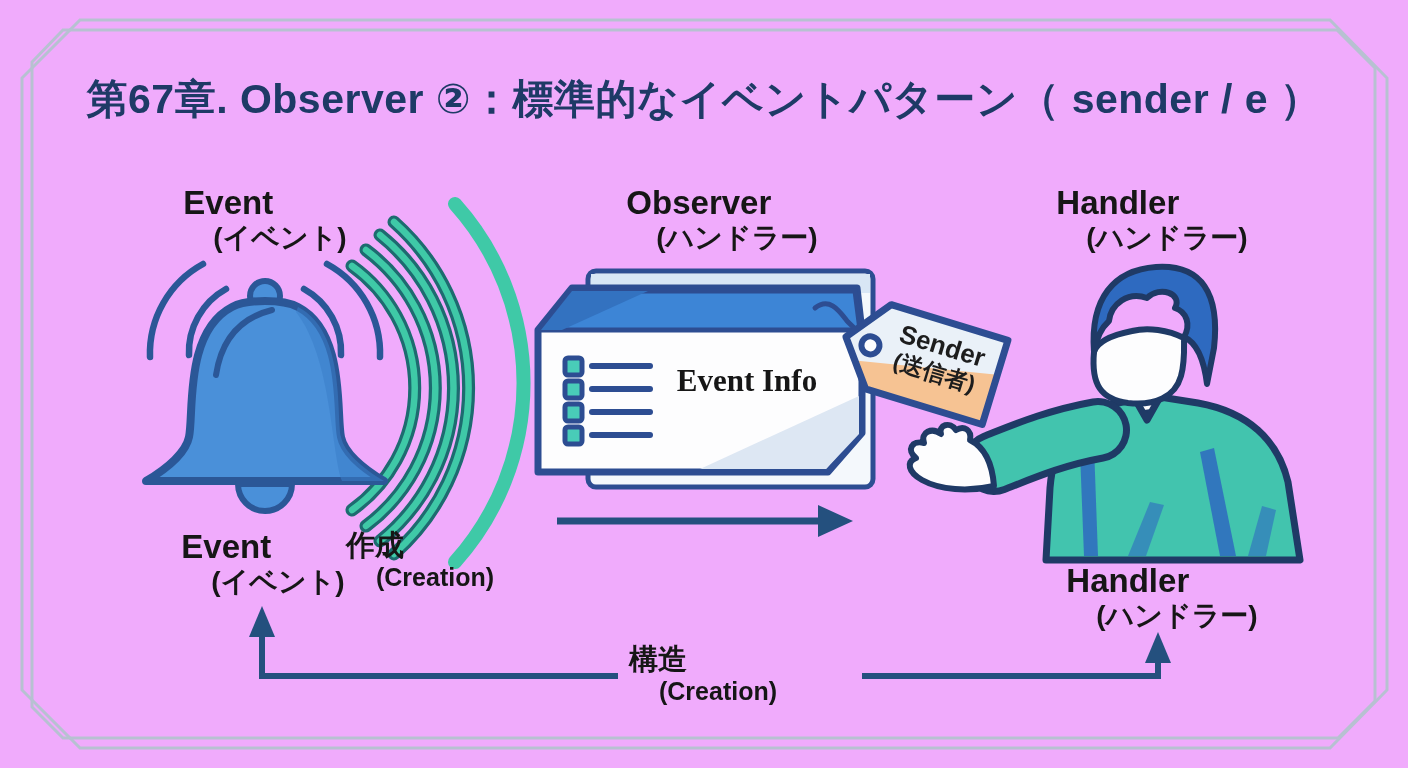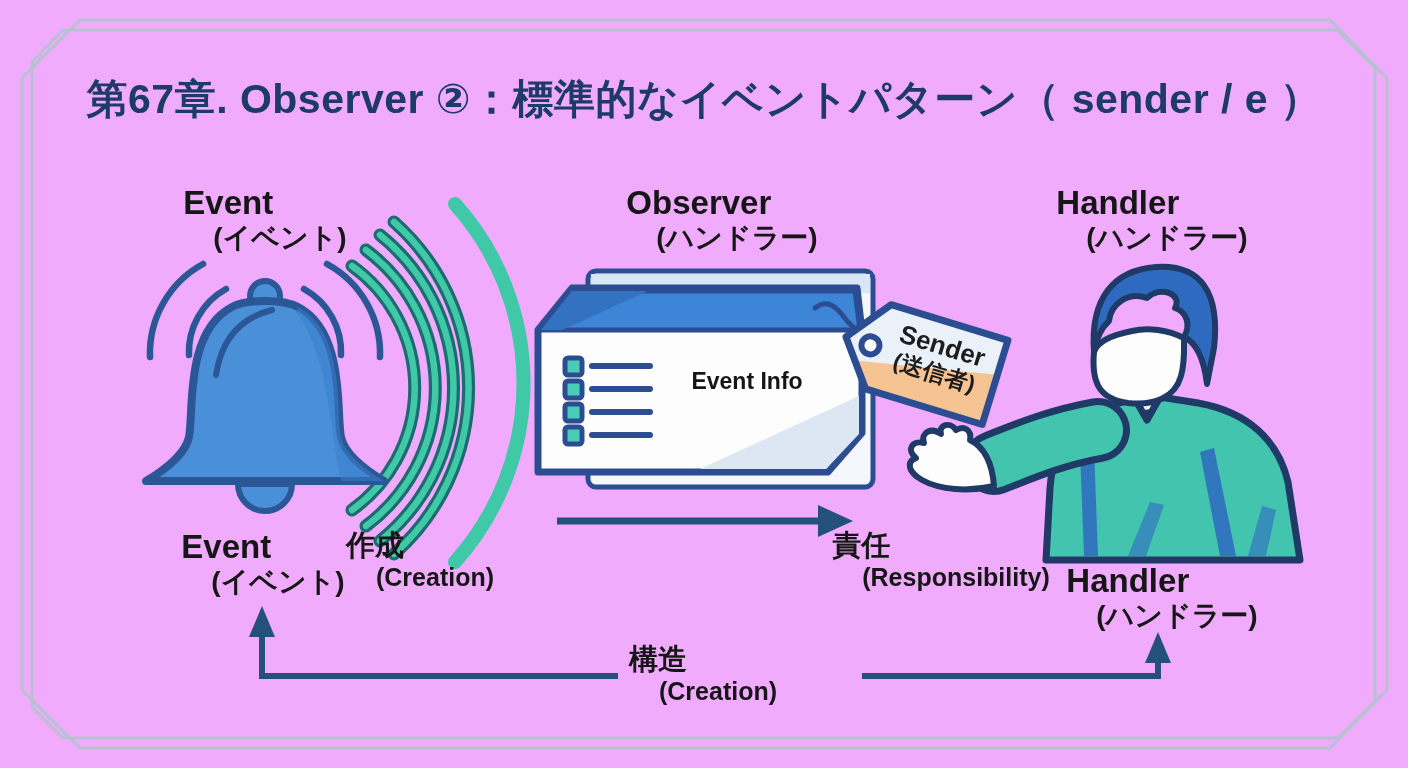--- a/index.html
+++ b/index.html
@@ -15,21 +15,21 @@
   }
   .lbl .main{display:block;}
   .lbl .sub{display:block;margin-left:30px;}
   .title{
     position:absolute;left:704px;top:72px;transform:translateX(-50%);
     font-size:41px;font-weight:800;color:#1e3a66;white-space:nowrap;
     letter-spacing:0.5px;z-index:5;
   }
   .l-node .main{font-size:33px;line-height:38px;}
   .l-node .sub{font-size:28px;line-height:32px;}
-  .l-info .main{font-size:23px;line-height:34px;}
+  .l-info .main{font-size:31px;line-height:34px;font-family:Liberation Serif, serif;}
   .l-info .sub{font-size:27px;line-height:30px;}
   .l-bottom .main{font-size:29px;line-height:34px;}
   .l-bottom .sub{font-size:25px;line-height:30px;}
   .sender-lbl{
     position:absolute;left:893px;top:316px;width:112px;z-index:6;
     transform:rotate(17deg);transform-origin:0 0;
     text-align:center;color:#1d1d1d;font-weight:800;white-space:nowrap;
   }
   .sender-lbl .main{display:block;font-size:26px;line-height:29px;}
   .sender-lbl .sub{display:block;font-size:23px;line-height:26px;}
@@ -164,24 +164,20 @@
   <div class="lbl l-node" style="left:263px;top:528px;">
     <span class="main">Event</span>
     <span class="sub">(イベント)</span>
   </div>
 
   <div class="lbl l-bottom" style="left:420px;top:528px;">
     <span class="main">作成</span>
     <span class="sub">(Creation)</span>
   </div>
 
-  <div class="lbl l-bottom" style="left:941px;top:528px;">
-    <span class="main">責任</span>
-    <span class="sub">(Responsibility)</span>
-  </div>
 
   <div class="lbl l-node" style="left:1162px;top:562px;">
     <span class="main">Handler</span>
     <span class="sub">(ハンドラー)</span>
   </div>
 
   <div class="lbl l-bottom" style="left:703px;top:642px;">
     <span class="main">構造</span>
     <span class="sub">(Creation)</span>
   </div>

